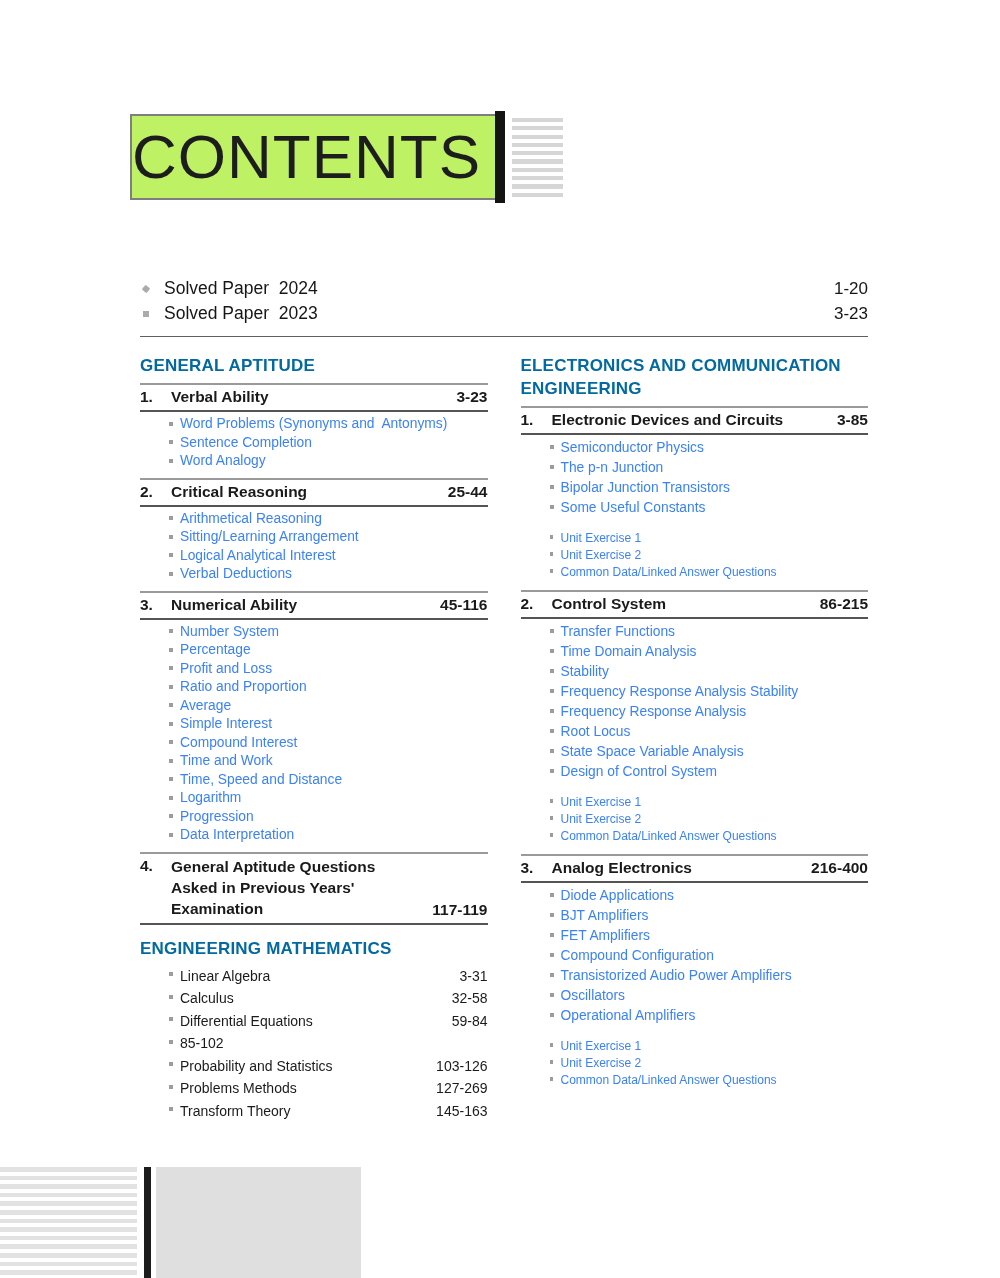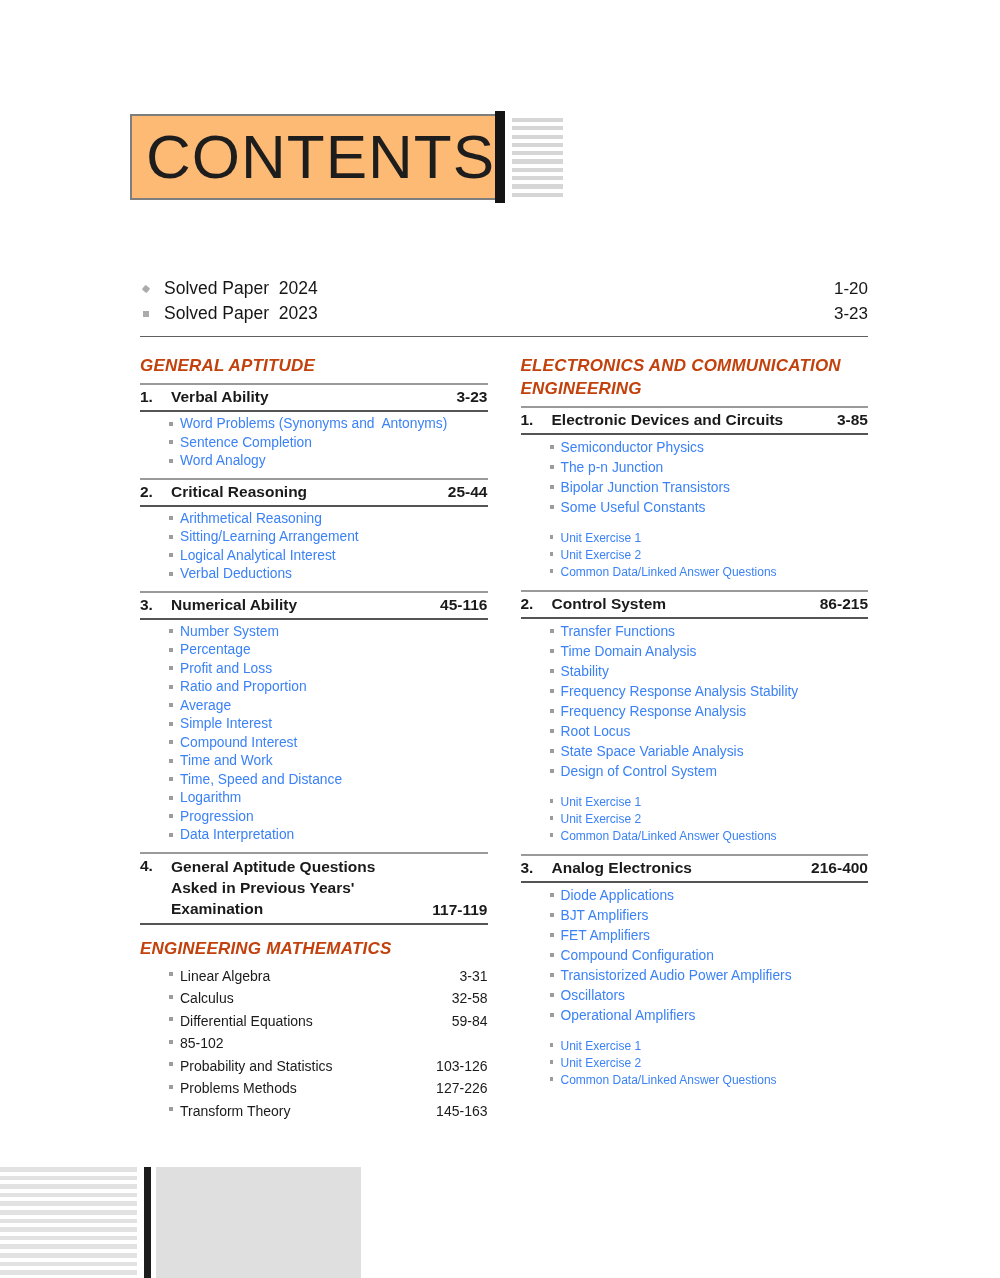--- a/index.html
+++ b/index.html
@@ -1,42 +1,42 @@
 <!DOCTYPE html>
 <html><head>
 <meta charset="utf-8">
 <style>
   html,body{margin:0;padding:0;background:#ffffff;}
   .page{position:relative;width:1000px;height:1278px;background:#ffffff;overflow:hidden;
         font-family:"Liberation Sans","DejaVu Sans",sans-serif;color:#1b1b1b;}
 
   
   .title-box{position:absolute;left:130px;top:114px;width:363px;height:82px;border:2px solid #7e7e7e;
-             display:flex;align-items:center;justify-content:flex-end;background:#fdba74;}
+             display:flex;align-items:center;justify-content:flex-start;background:#bef264;}
   .title-text{font-size:62px;line-height:1;letter-spacing:1px;color:#1d1d1d;font-weight:400;}
   .title-bar{position:absolute;left:495px;top:111px;width:10px;height:92px;background:#141414;}
   .title-stripes{position:absolute;left:512px;top:118px;width:51px;height:81px;
                  background:repeating-linear-gradient(to bottom,#d6d6d6 0 4.2px,#ffffff 4.2px 8.3px);}
 
   
   .content{position:absolute;left:140px;top:276px;width:728px;}
 
   .sp-row{display:flex;align-items:center;height:25px;font-size:17.5px;color:#161616;}
   .sp-bullet{width:6px;height:6px;background:#ababab;margin:0 15px 0 3px;flex:none;}
   .sp-row:first-child .sp-bullet{transform:rotate(40deg);border-radius:1px;}
   .sp-label{white-space:pre-wrap;text-align:center;}
   .sp-pages{margin-left:auto;font-size:17px;}
 
   .rule{border-top:1px solid #5f5f5f;margin-top:10px;}
 
   .cols{display:flex;gap:33px;margin-top:17px;align-items:flex-start;}
   .col{width:347.5px;flex:none;}
 
-  .sec-heading{font-size:17px;font-weight:bold;line-height:23px;color:#c2410c;
-               letter-spacing:0.2px;margin-bottom:6px;font-style:italic;}
+  .sec-heading{font-size:17px;font-weight:bold;line-height:23px;color:#0369a1;
+               letter-spacing:0.2px;margin-bottom:6px;}
   .math-heading{margin-top:12px;margin-bottom:5px;}
 
   .ch-row{display:flex;align-items:baseline;border-top:2px solid #9a9a9a;border-bottom:2px solid #545454;
           padding:2px 0 4px;font-weight:bold;font-size:15.5px;line-height:19px;color:#1a1a1a;}
   .ch-row.wrap{align-items:stretch;}
   .ch-row.wrap .ch-title{line-height:21px;}
   .ch-row.wrap .ch-pages{align-self:flex-end;}
   .ch-no{width:31px;flex:none;}
   .ch-title{flex:1;}
   .ch-pages{margin-left:8px;flex:none;}
@@ -149,21 +149,21 @@
           </div>
           <div class="math-row">
             <span class="math-pages">85-102</span>
           </div>
           <div class="math-row">
             <span class="math-title">Probability and Statistics</span>
             <span class="math-pages">103-126</span>
           </div>
           <div class="math-row">
             <span class="math-title">Problems Methods</span>
-            <span class="math-pages">127-226</span>
+            <span class="math-pages">127-269</span>
           </div>
           <div class="math-row">
             <span class="math-title">Transform Theory</span>
             <span class="math-pages">145-163</span>
           </div>
         </div>
       <div class="col" id="colR">
           <div class="sec-heading">ELECTRONICS AND COMMUNICATION ENGINEERING</div>
           <div class="ch-row">
             <span class="ch-no">1.</span>

